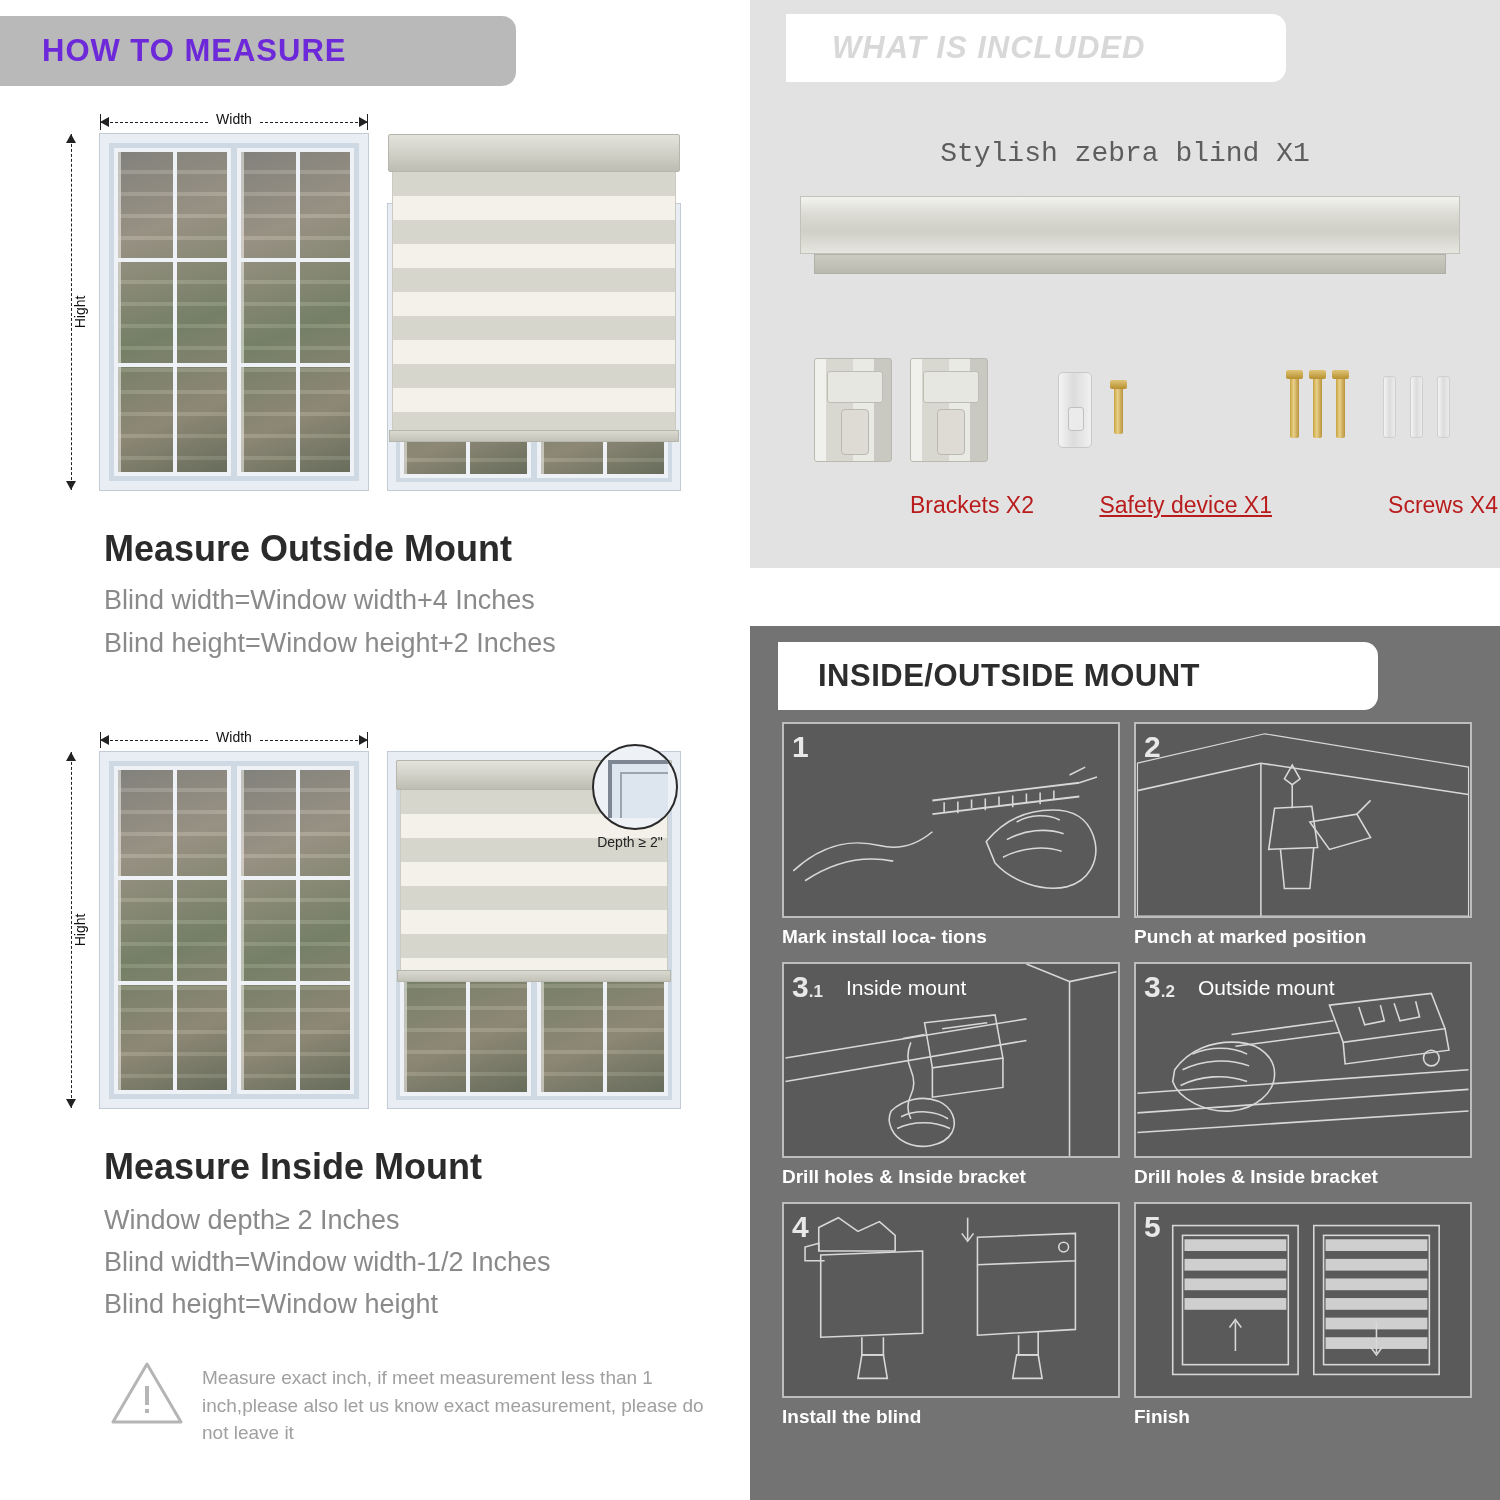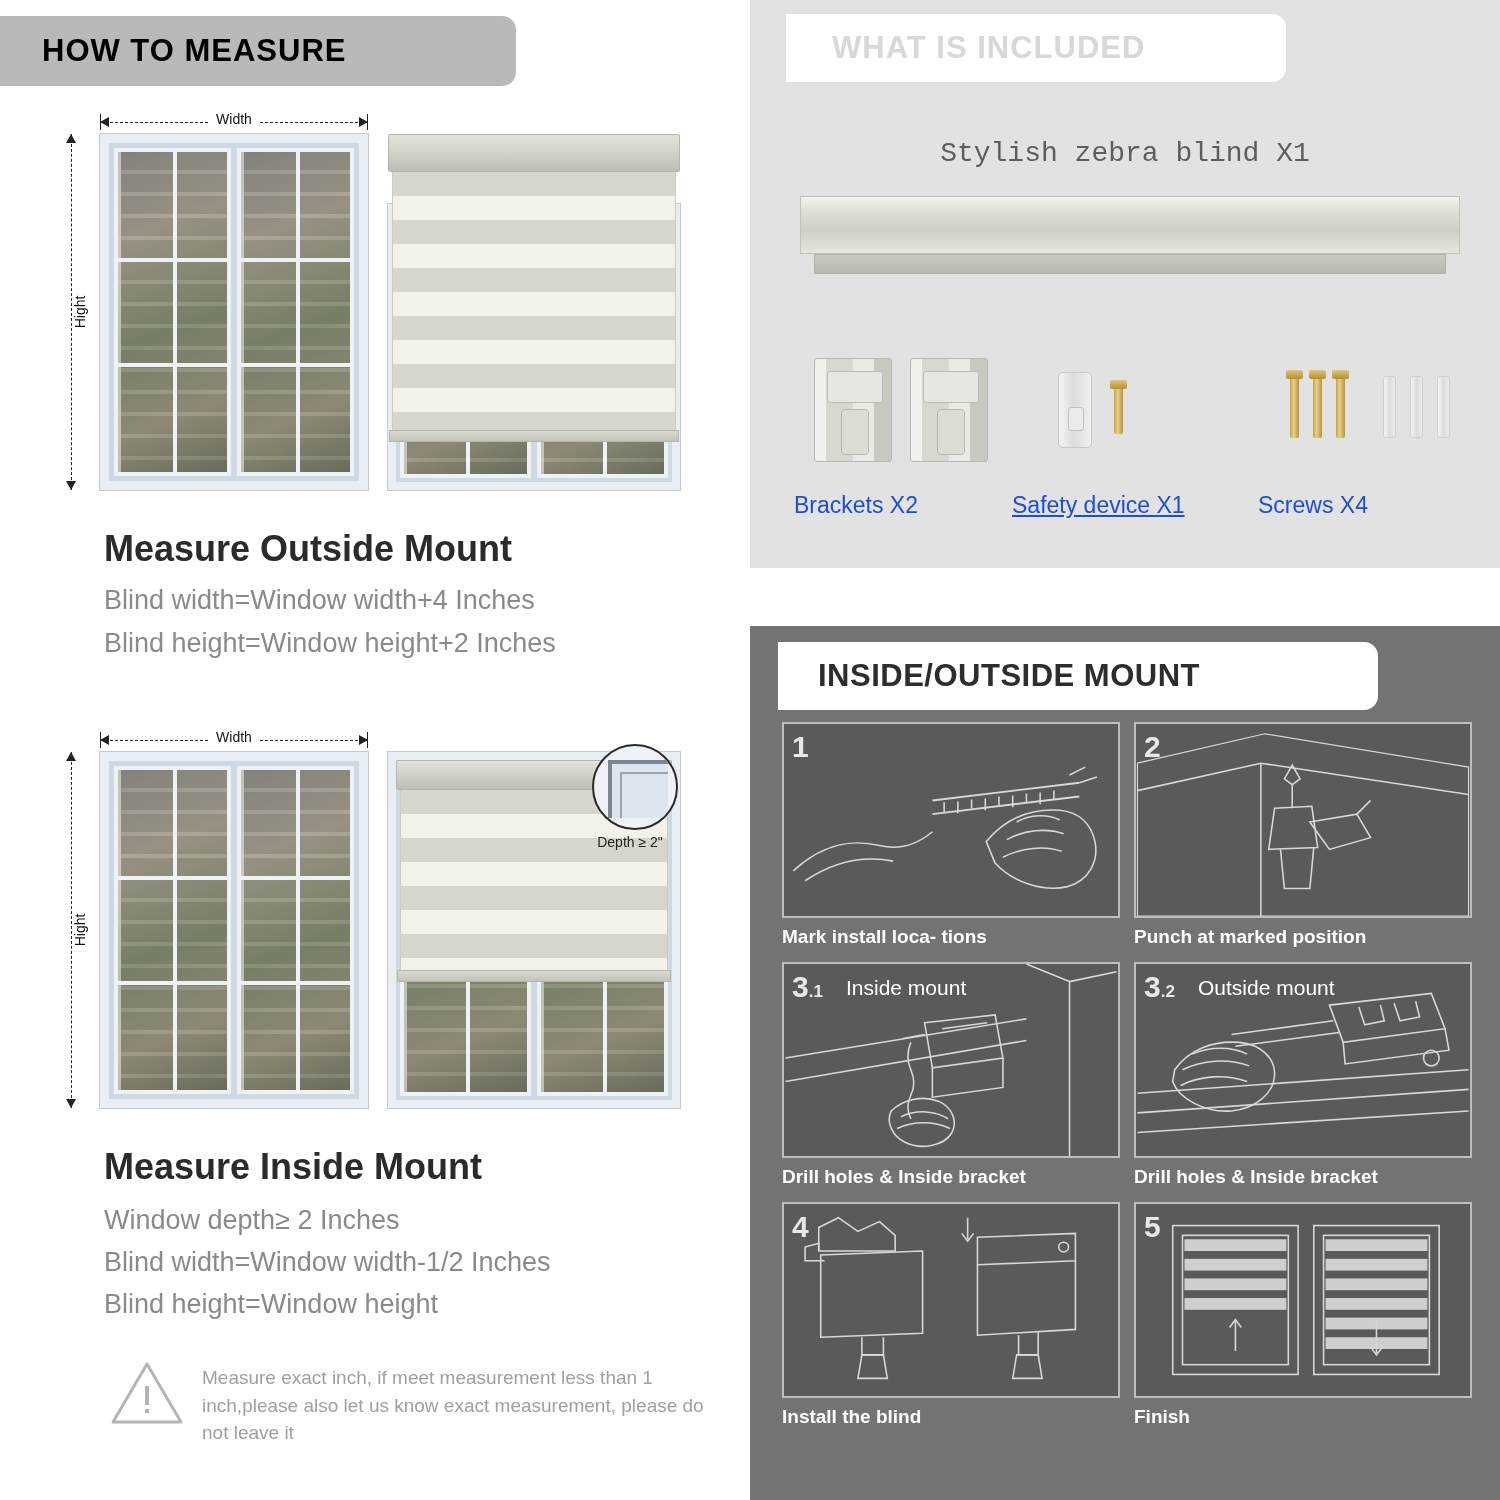--- a/index.html
+++ b/index.html
@@ -20,21 +20,21 @@
   }
   .banner {
     position: absolute; left: 0; top: 16px;
     width: 516px; height: 70px;
     background: #b9b9b9;
     border-radius: 0 14px 14px 0;
     display: flex; align-items: center;
     padding-left: 42px;
   }
   .banner span {
-    color: #000000; font-size: 31px; font-weight: bold; letter-spacing: 1px;
+    color: #6d28d9; font-size: 31px; font-weight: bold; letter-spacing: 1px;
   }
 
   
   .measure-block { position: absolute; left: 0; width: 740px; }
   .mb1 { top: 100px; height: 420px; }
   .mb2 { top: 718px; height: 420px; }
 
   .dim-top {
     position: absolute; left: 100px; width: 268px; top: 14px;
     height: 16px;
@@ -177,41 +177,41 @@
 
   .included {
     position: absolute; left: 10px; top: 0; width: 750px; height: 568px;
     background: #e2e2e2;
   }
   .tab-white {
     position: absolute; left: 36px; top: 14px; width: 500px; height: 68px;
     background: #ffffff; border-radius: 0 14px 14px 0;
     display: flex; align-items: center; padding-left: 46px;
   }
-  .tab-white span { font-size: 31px; font-weight: bold; color: #d8d8d8; letter-spacing: 1px; }
+  .tab-white span { font-size: 31px; font-weight: bold; color: #d8d8d8; letter-spacing: 1px; font-style: italic; }
 
   .incl-title {
     position: absolute; top: 138px; left: 0; width: 750px; text-align: center;
     font-size: 28px; color: #5d5d5d; font-family: Liberation Mono, monospace;
   }
   .rail-big {
     position: absolute; left: 50px; top: 196px; width: 660px; height: 80px;
   }
   .rail-big .rb-top {
     position: absolute; left: 0; top: 0; width: 660px; height: 58px;
     background: linear-gradient(to bottom, #f2f2ef 0%, #dcdcd5 30%, #cfcfc7 60%, #e6e6e0 100%);
     border: 1px solid #c2c2b9;
   }
   .rail-big .rb-bot {
     position: absolute; left: 14px; top: 58px; width: 632px; height: 20px;
     background: linear-gradient(to bottom, #cbcbc2, #b9b9af);
     border: 1px solid #b0b0a6;
   }
   .part-caption {
-    position: absolute; top: 492px; font-size: 23px; color: #1d4ed8; text-align: left;
+    position: absolute; top: 492px; font-size: 23px; color: #b91c1c; text-align: right;
   }
 
   .bracket {
     width: 78px; height: 104px; position: relative;
     background: linear-gradient(to right, #f0f0ec 0 14%, #d8d8d1 14% 50%, #eaeae4 50% 78%, #c9c9c1 78% 100%);
     border: 1px solid #b9b9b0; border-radius: 3px;
   }
   .bracket::before {
     content: ""; position: absolute; left: 12px; top: 12px; width: 54px; height: 30px;
     background: #e7e7e1; border: 1px solid #bdbdb4; border-radius: 3px;

